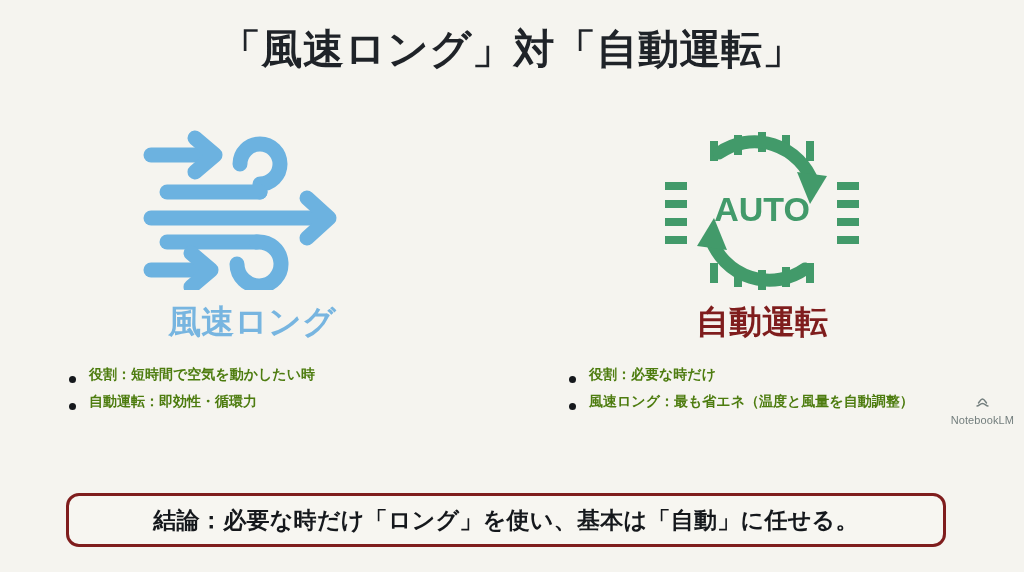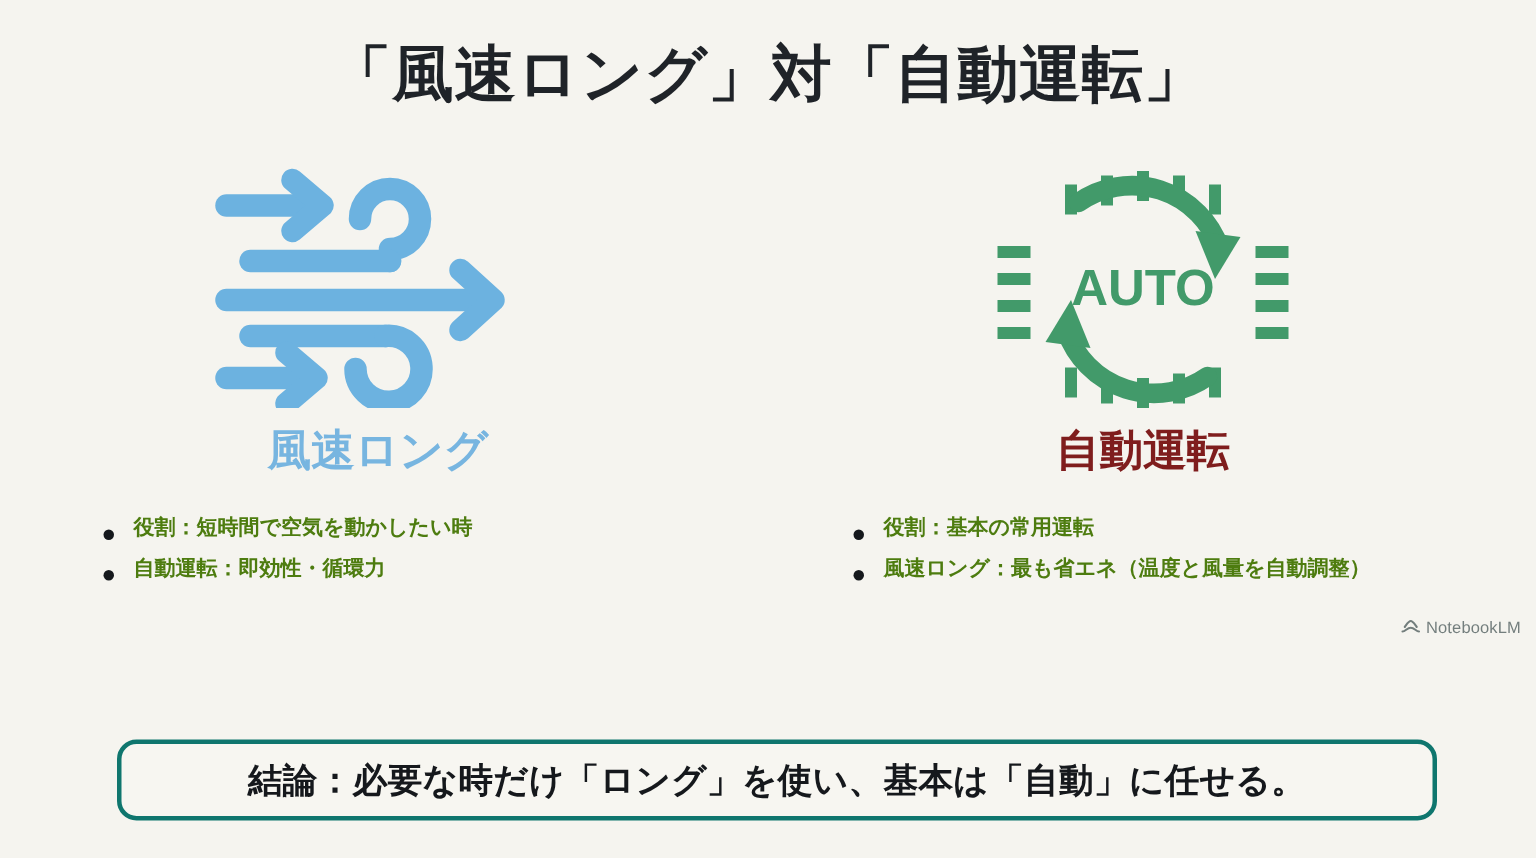--- a/index.html
+++ b/index.html
@@ -33,36 +33,36 @@
     font-weight: bold;
     letter-spacing: 0.5px;
     color: #1f2328;
     line-height: 1.15;
     white-space: nowrap;
   }
 
   
   .column {
     position: absolute;
-    top: 106px;
+    top: 124px;
     width: 460px;
   }
   #col-left  { left: 22px; }
   #col-right { left: 532px; }
 
   .icon-wrap {
     height: 172px;
     display: flex;
     align-items: center;
     justify-content: center;
   }
 
   .col-label {
     text-align: center;
-    font-size: 29px;
+    font-size: 33px;
     font-weight: bold;
     line-height: 1.2;
     margin-top: 6px;
   }
   #label-left  { color: #77b5e0; }
   #label-right { color: #7f1d1d; }
 
   
   ul.bullets {
     list-style: none;
@@ -87,26 +87,26 @@
     height: 7px;
     border-radius: 50%;
     background: #15181c;
   }
   #col-left  ul.bullets { margin-left: 38px; }
   #col-right ul.bullets { margin-left: 28px; width: 400px; }
 
   
   #conclusion {
     position: absolute;
-    left: 78px;
+    left: 66px;
     top: 493px;
     width: 880px;
     height: 54px;
     box-sizing: border-box;
-    border: 3px solid #0f766e;
+    border: 3px solid #7f1d1d;
     border-radius: 13px;
     background: #f7f6f1;
     display: flex;
     align-items: center;
     justify-content: center;
   }
   #conclusion-text {
     font-size: 23px;
     font-weight: bold;
     color: #15181c;
@@ -118,20 +118,21 @@
   #watermark {
     position: absolute;
     right: 10px;
     bottom: 6px;
     display: flex;
     align-items: center;
     gap: 4px;
     font-size: 11px;
     color: #5d6a6a;
     opacity: 0.85;
+    flex-direction: column;
   }
   #watermark .wm-text { letter-spacing: 0.1px; }
 </style>
 </head>
 <body>
 
 <div id="slide">
 
   <div id="title">「風速ロング」対「自動運転」</div>
 
@@ -206,21 +207,21 @@
         <polygon points="140,48 170,52 153,80" fill="#429a6a"></polygon>
         <polygon points="70,126 40,122 57,94" fill="#429a6a"></polygon>
 
         <text x="105" y="97" text-anchor="middle" font-family="Liberation Sans, sans-serif" font-size="34" font-weight="bold" fill="#429a6a">AUTO</text>
       </svg>
     </div>
 
     <div class="col-label" id="label-right">自動運転</div>
 
     <ul class="bullets">
-      <li>役割：基本の常用運転</li>
+      <li>役割：必要な時だけ</li>
       <li>風速ロング：最も省エネ（温度と風量を自動調整）</li>
     </ul>
   </div>
 
   <div id="conclusion">
     <span id="conclusion-text">結論：必要な時だけ「ロング」を使い、基本は「自動」に任せる。</span>
   </div>
 
   <div id="watermark">
     <span>

